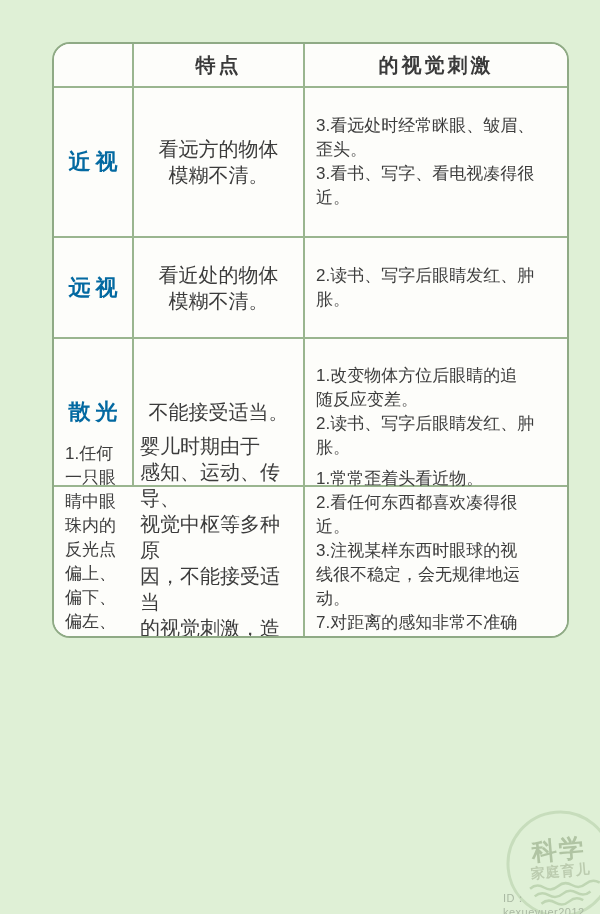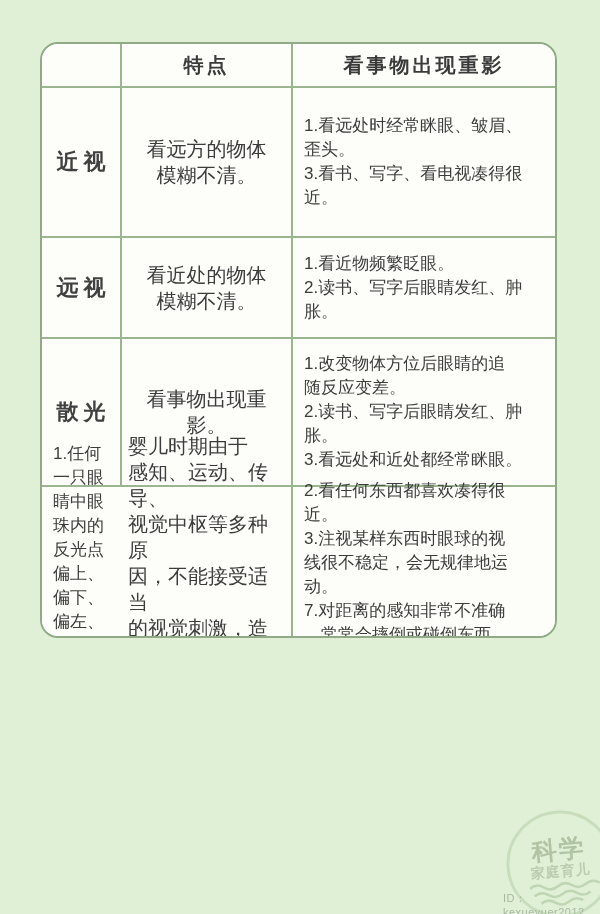--- a/index.html
+++ b/index.html
@@ -6,21 +6,21 @@
   body{
     width:600px;height:914px;
     background:#dff0d6;
     font-family:"Liberation Sans", sans-serif;
     color:#3c3c3c;
     position:relative;
     overflow:hidden;
   }
   .table-wrap{
     position:absolute;
-    left:40px;top:42px;
+    left:52px;top:42px;
     width:517px;height:596px;
     box-sizing:border-box;
     background:#fdfdfa;
     border:2px solid #8faa85;
     border-radius:18px;
     overflow:hidden;
     display:grid;
     grid-template-columns:80px 171px 262px;
     grid-template-rows:44px 150px 101px 148px 152px 229px;
   }
@@ -39,21 +39,21 @@
   .head{
     font-size:20px;
     font-weight:700;
     letter-spacing:3px;
     color:#3a3a3a;
   }
   .type{
     font-size:22px;
     font-weight:700;
     letter-spacing:5px;
-    color:#404040;
+    color:#0369a1;
     text-indent:5px;
   }
   .feat{
     font-size:20px;
     line-height:26px;
     text-align:center;
     white-space:pre-line;
     padding:4px 6px;
   }
   .feat.left{
@@ -86,64 +86,63 @@
     letter-spacing:0.5px;
   }
 </style>
 </head>
 <body>
 
 <div class="table-wrap">
 
   <div class="cell head"></div>
   <div class="cell head">特点</div>
-  <div class="cell head last-col">看事物出现重影</div>
+  <div class="cell head last-col">的视觉刺激</div>
 
   <div class="cell type">近视</div>
   <div class="cell feat">看远方的物体
 模糊不清。</div>
   <div class="cell find last-col">
-    <p>1.看远处时经常眯眼、皱眉、
+    <p>3.看远处时经常眯眼、皱眉、
 歪头。</p>
     <p>3.看书、写字、看电视凑得很
 近。</p>
   </div>
 
   <div class="cell type">远视</div>
   <div class="cell feat">看近处的物体
 模糊不清。</div>
   <div class="cell find last-col">
-    <p>1.看近物频繁眨眼。</p>
     <p>2.读书、写字后眼睛发红、肿
 胀。</p>
   </div>
 
   <div class="cell type">散光</div>
-  <div class="cell feat">看事物出现重影。</div>
+  <div class="cell feat">不能接受适当。</div>
   <div class="cell find last-col">
     <p>1.改变物体方位后眼睛的追
 随反应变差。</p>
     <p>2.读书、写字后眼睛发红、肿
 胀。</p>
-    <p>3.看远处和近处都经常眯眼。</p>
   </div>
 
   <div class="cell find last-col">
     <p>1.任何一只眼睛中眼珠内的
 反光点偏上、偏下、偏左、偏
 右。</p>
   </div>
 
   <div class="cell feat left last-row">婴儿时期由于
 感知、运动、传导、
 视觉中枢等多种原
 因，不能接受适当
 的视觉刺激，造成
 视觉发育异常。</div>
   <div class="cell find last-col last-row">
+    <p>1.常常歪着头看近物。</p>
     <p>2.看任何东西都喜欢凑得很
 近。</p>
     <p>3.注视某样东西时眼球的视
 线很不稳定，会无规律地运
 动。</p>
     <p>7.对距离的感知非常不准确
 ，常常会摔倒或碰倒东西。</p>
   </div>
 
 </div>

